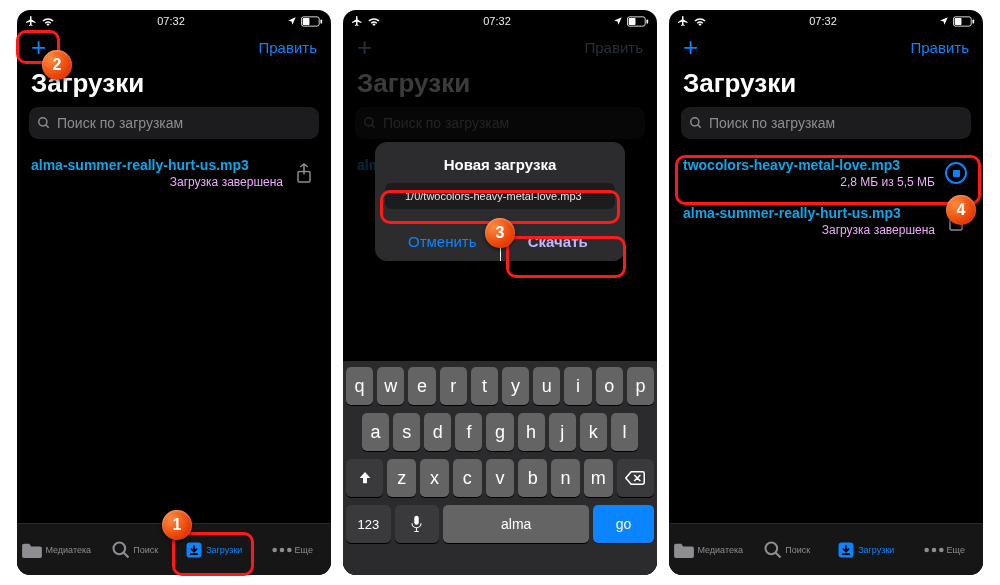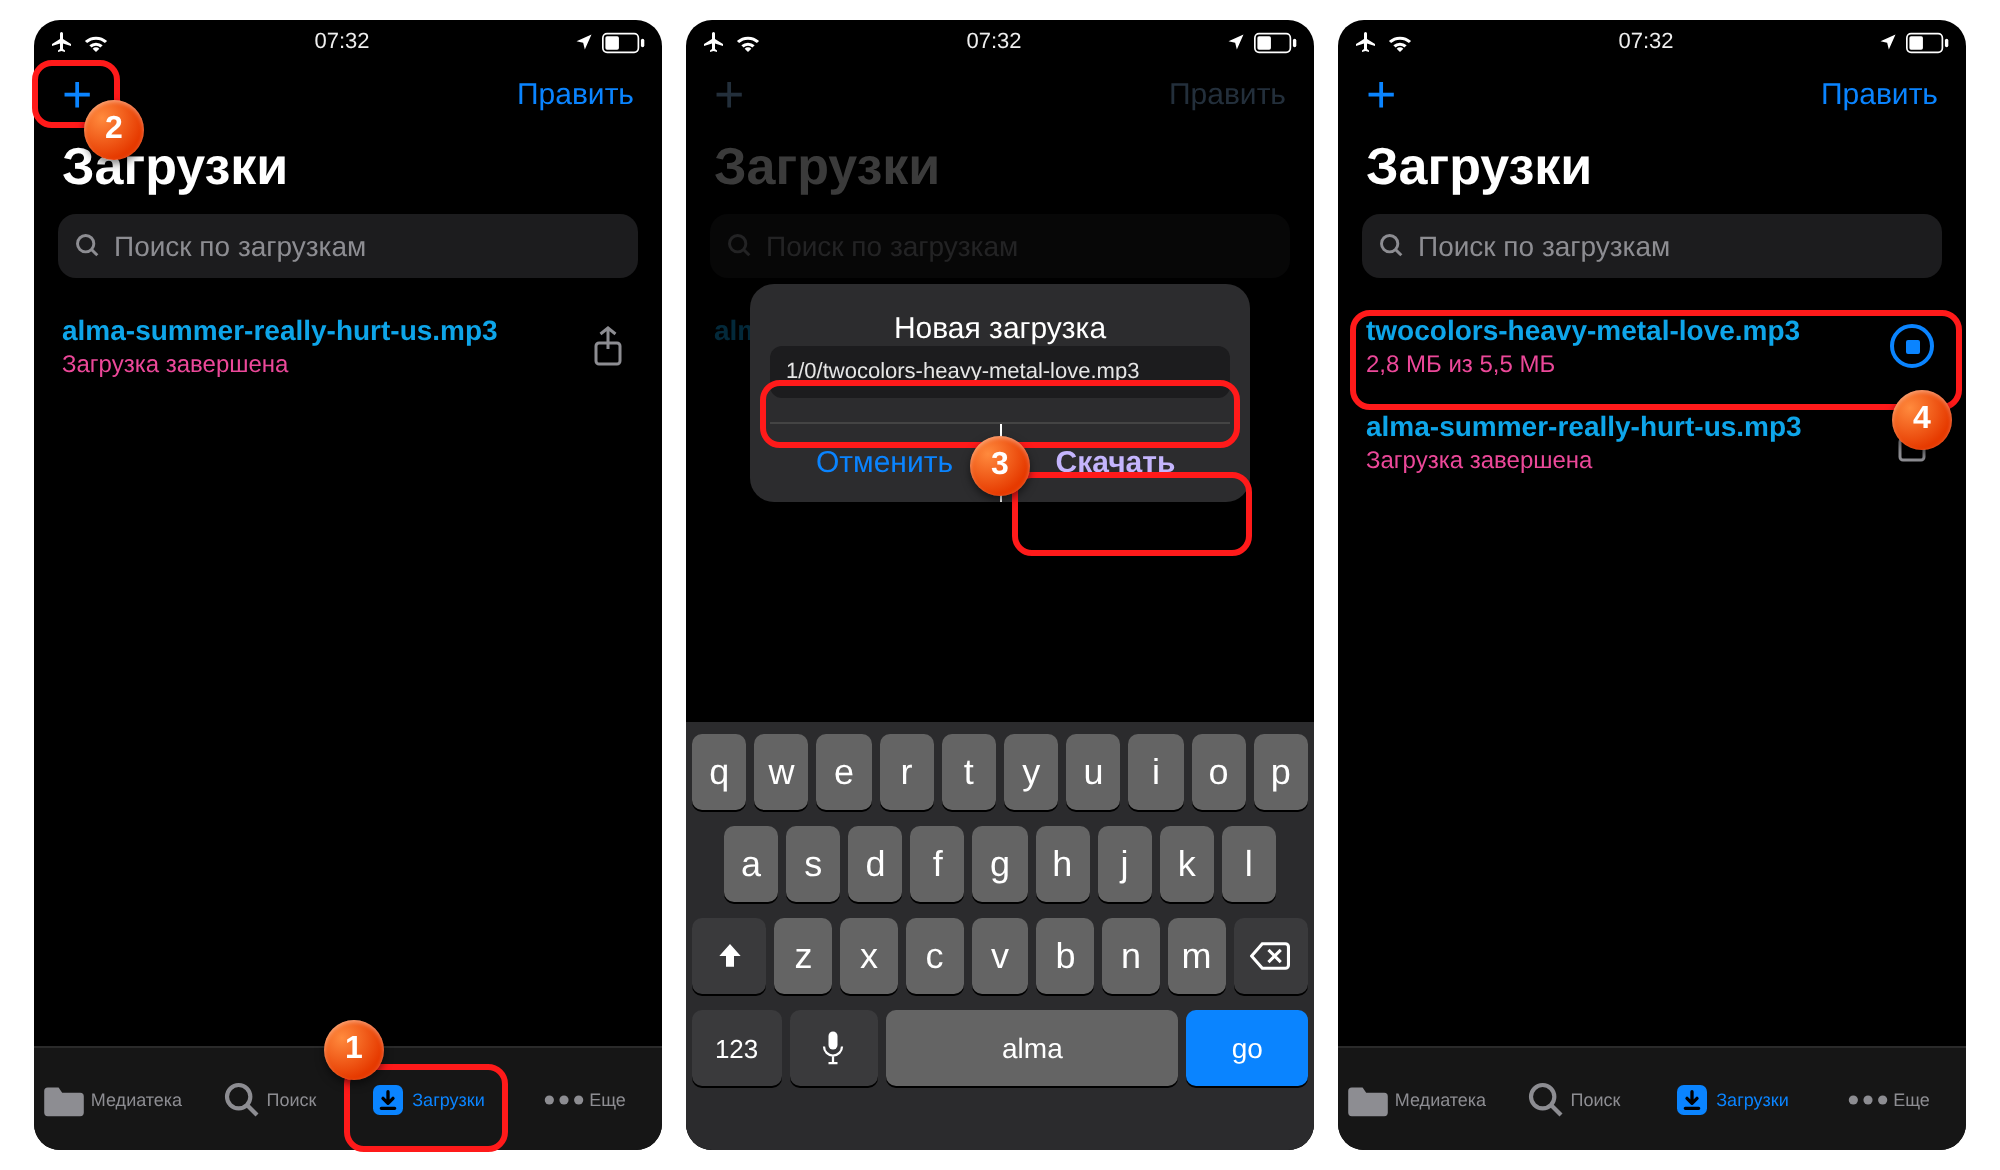--- a/index.html
+++ b/index.html
@@ -12,34 +12,34 @@
   .nav { height: 34px; display: flex; align-items: center; justify-content: space-between; padding: 0 14px; }
   .nav .plus { color: #0a84ff; font-size: 26px; font-weight: 300; line-height: 1; cursor: pointer; }
   .nav .edit { color: #0a84ff; font-size: 15px; cursor: pointer; }
   .title { font-size: 26px; font-weight: 700; padding: 4px 14px 8px; color: #fff; }
   .search { margin: 0 12px 10px; background: #1c1c1e; border-radius: 9px; height: 32px; display: flex; align-items: center; padding: 0 8px; gap: 6px; color: #8d8d92; font-size: 14px; }
   .search svg { flex: none; }
   .content { flex: 1; padding: 0 12px; }
   .row { padding: 8px 2px; display: flex; align-items: center; justify-content: space-between; }
   .row .txt { flex: 1; min-width: 0; }
   .row .name { font-size: 14px; color: #0ea5e9; white-space: nowrap; overflow: hidden; text-overflow: ellipsis; font-weight: bold; }
-  .row .sub { font-size: 12px; color: #ec4899; margin-top: 2px; }
+  .row .sub { font-size: 12px; color: #f0abfc; margin-top: 2px; text-align: right; }
   .row .action { width: 26px; height: 26px; flex: none; margin-left: 8px; display: flex; align-items: center; justify-content: center; cursor: pointer; }
   .stopcircle { width: 22px; height: 22px; border: 2px solid #0a84ff; border-radius: 50%; display: flex; align-items: center; justify-content: center; }
   .stopcircle::after { content: ""; width: 7px; height: 7px; background: #0a84ff; border-radius: 1px; }
   .tabbar { height: 52px; background: #161616; border-top: 1px solid #2a2a2a; display: flex; }
   .tab { flex: 1; display: flex; flex-direction: row; align-items: center; justify-content: center; gap: 2px; color: #8d8d92; font-size: 9px; cursor: pointer; }
   .tab.active { color: #0a84ff; }
   .tab .ico { height: 22px; display: flex; align-items: center; justify-content: center; }
 
   
   .modal-backdrop { position: absolute; inset: 54px 0 0 0; background: rgba(0,0,0,0.5); display: flex; align-items: flex-start; justify-content: center; z-index: 5; }
   .modal { margin-top: 78px; width: 250px; background: #2c2c2e; border-radius: 12px; padding: 14px 10px 0; text-align: center; }
-  .modal .mtitle { font-size: 15px; font-weight: 400; }
-  .modal .minput { background: #1c1c1e; border-radius: 6px; padding: 7px 8px; font-size: 11px; color: #e6e6e6; text-align: left; white-space: nowrap; overflow: hidden; }
+  .modal .mtitle { font-size: 15px; font-weight: 700; margin-bottom: 10px; }
+  .modal .minput { background: #1c1c1e; border-radius: 6px; padding: 7px 20px; font-size: 11px; color: #e6e6e6; text-align: left; white-space: nowrap; overflow: hidden; }
   .modal .mbtns { display: flex; margin-top: 12px; border-top: 1px solid #444; }
   .modal .mbtn { flex: 1; padding: 11px 0; font-size: 15px; color: #c4b5fd; cursor: pointer; }
   .modal .mbtn:first-child { border-right: 1px solid #ffffff; color: #0a84ff; }
   .modal .mbtn.primary { font-weight: 600; }
 
   
   .kb { position: absolute; left: 0; right: 0; bottom: 0; height: 214px; background: #2b2b2d; display: flex; flex-direction: column; padding: 6px 3px 4px; gap: 8px; z-index: 6; }
   .kbrow { display: flex; gap: 4px; justify-content: center; }
   .key { background: #646464; color: #fff; border-radius: 5px; height: 38px; flex: 1; display: flex; align-items: center; justify-content: center; font-size: 18px; cursor: pointer; box-shadow: 0 1px 0 #000; }
   .key.dark { background: #3a3a3c; font-size: 13px; }

